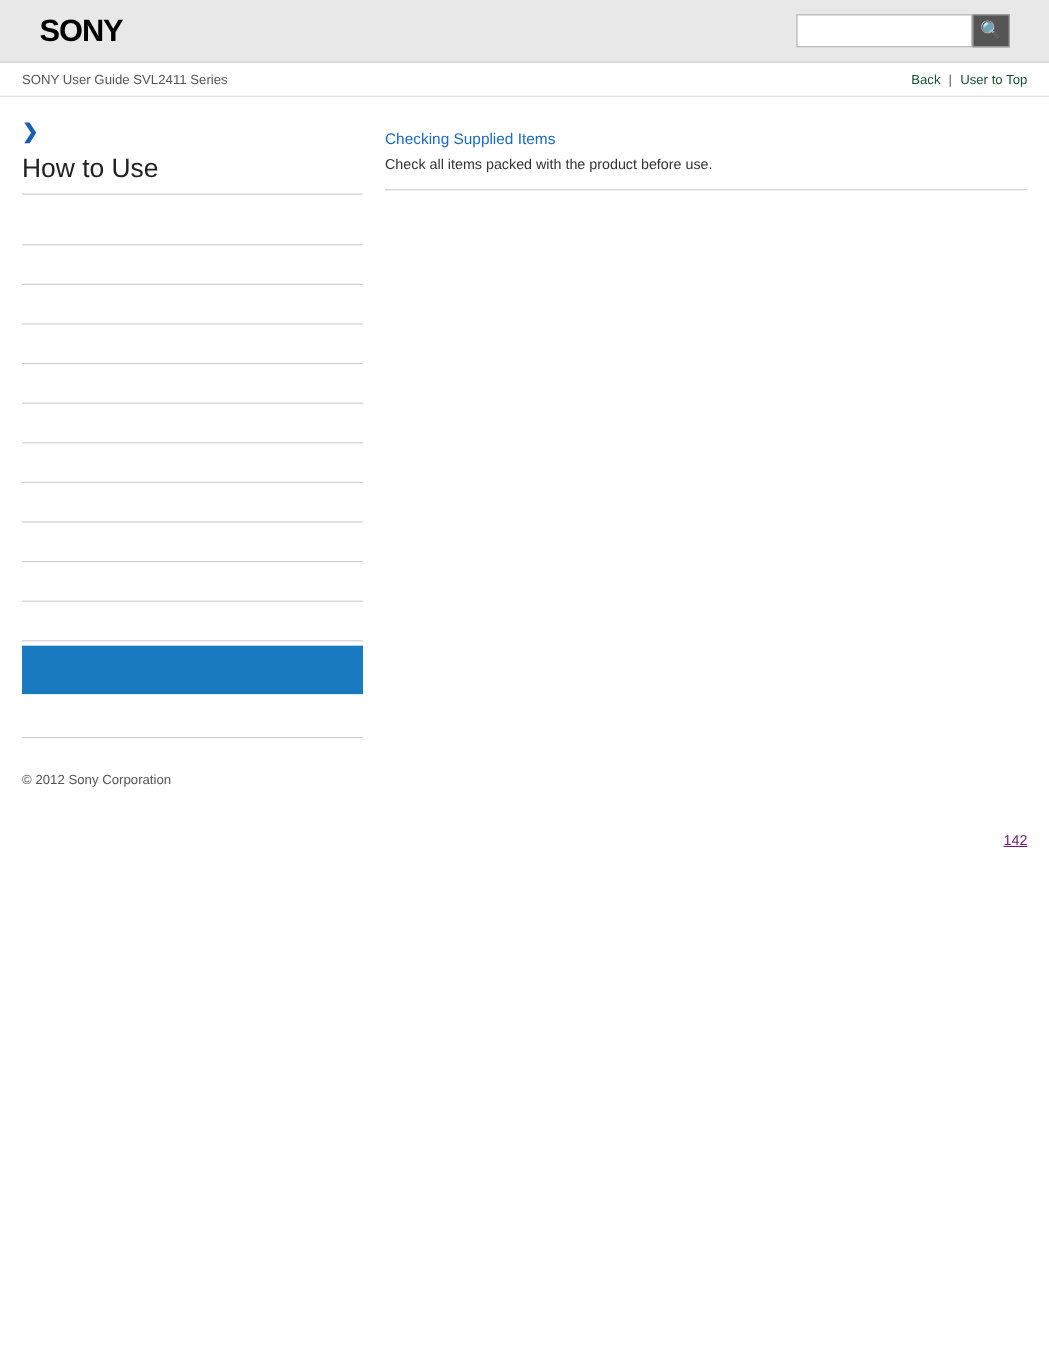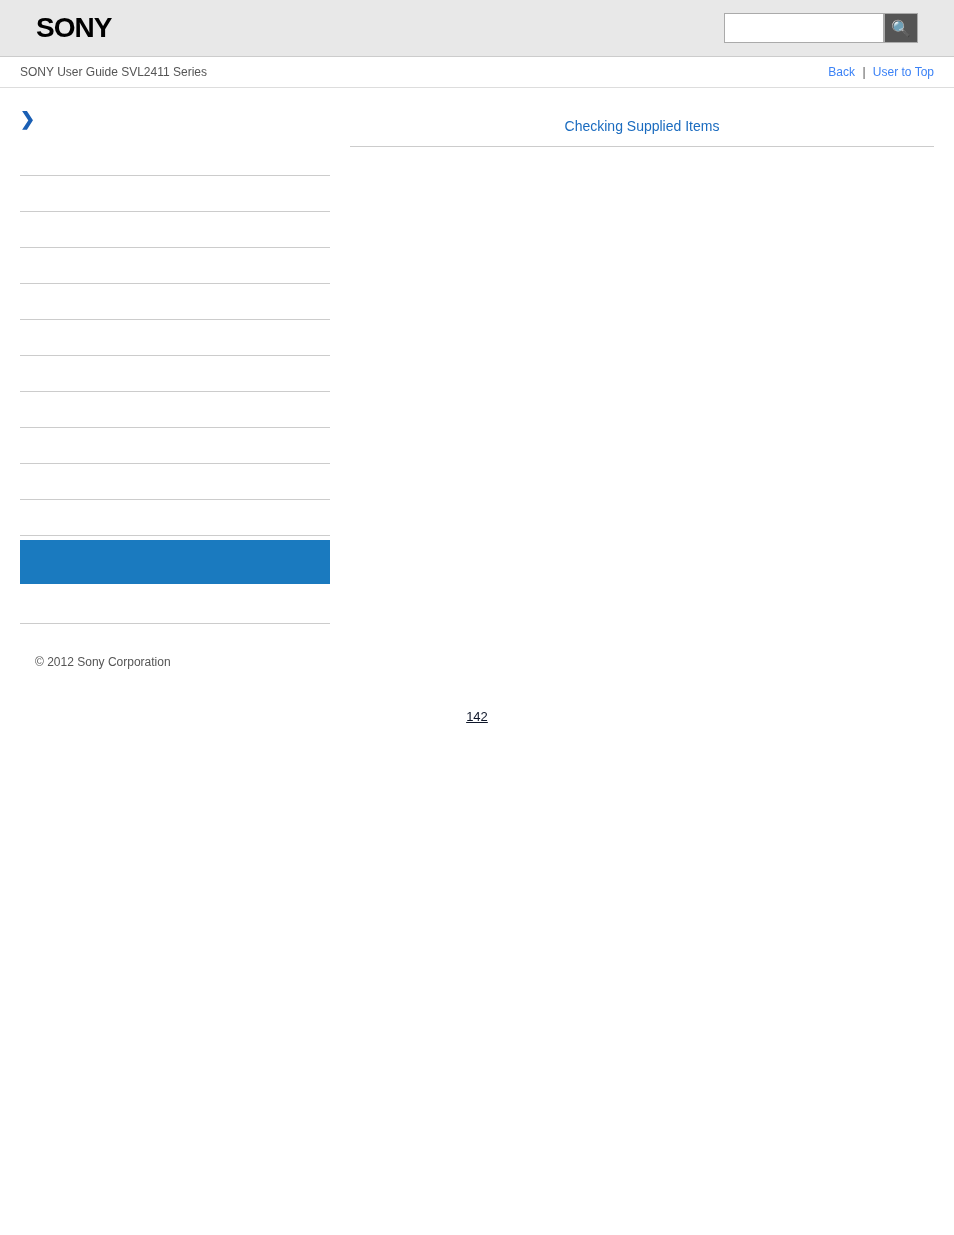--- a/index.html
+++ b/index.html
@@ -74,21 +74,21 @@
     .breadcrumb-text {
       font-size: 12px;
       color: #555;
     }
 
     .nav-links {
       font-size: 12px;
     }
 
     .nav-link {
-      color: #3b82f6;
+      color: #14532d;
       text-decoration: none;
       cursor: pointer;
       text-align: right;
     }
 
     .nav-separator {
       color: #555;
       margin: 0 4px;
     }
 
@@ -144,21 +144,20 @@
 
     .sidebar-extra-item {
       height: 36px;
       border-bottom: 1px solid #ccc;
     }
 
     
     .content-area {
       flex: 1;
       padding-top: 10px;
-      text-align: center;
     }
 
     .content-link {
       color: #1a6bbf;
       text-decoration: none;
       font-size: 14px;
       font-weight: normal;
       cursor: pointer;
       display: block;
       margin-bottom: 6px;
@@ -178,29 +177,28 @@
 
     
     .footer {
       padding: 20px;
       padding-top: 10px;
     }
 
     .copyright {
       font-size: 12px;
       color: #555;
-      margin-left: 15px;
     }
 
     
     .page-number {
-      text-align: center;
+      text-align: right;
       padding: 20px;
       font-size: 13px;
-      color: #0f172a;
+      color: #701a75;
       text-decoration: underline;
     }
   </style>
 </head>
 <body>
 
 <div class="header">
   <span class="sony-logo">SONY</span>
   <div class="search-container">
     <input class="search-input" type="text" placeholder="" style="">
@@ -218,20 +216,21 @@
     <a class="nav-link">User to Top</a>
   </div>
 </div>
 
 <div class="main-content">
 
   <div class="sidebar">
 
     <div class="sidebar-arrow">❯</div>
 
+    <div class="sidebar-title">How to Use</div>
 
     
     <div class="sidebar-item">
       <span class="sidebar-item-text"></span>
     </div>
     <div class="sidebar-item"></div>
     <div class="sidebar-item"></div>
     <div class="sidebar-item"></div>
     <div class="sidebar-item"></div>
     <div class="sidebar-item"></div>
@@ -244,20 +243,21 @@
     
     <button class="sidebar-blue-button"></button>
 
     
     <div class="sidebar-extra-item"></div>
 
   </div>
 
   <div class="content-area">
     <a class="content-link">Checking Supplied Items</a>
+    <p class="content-description">Check all items packed with the product before use.</p>
     <hr class="content-divider">
   </div>
 
 </div>
 
 <div class="footer">
   <span class="copyright">© 2012 Sony Corporation</span>
 </div>
 
 <div class="page-number">142</div>

